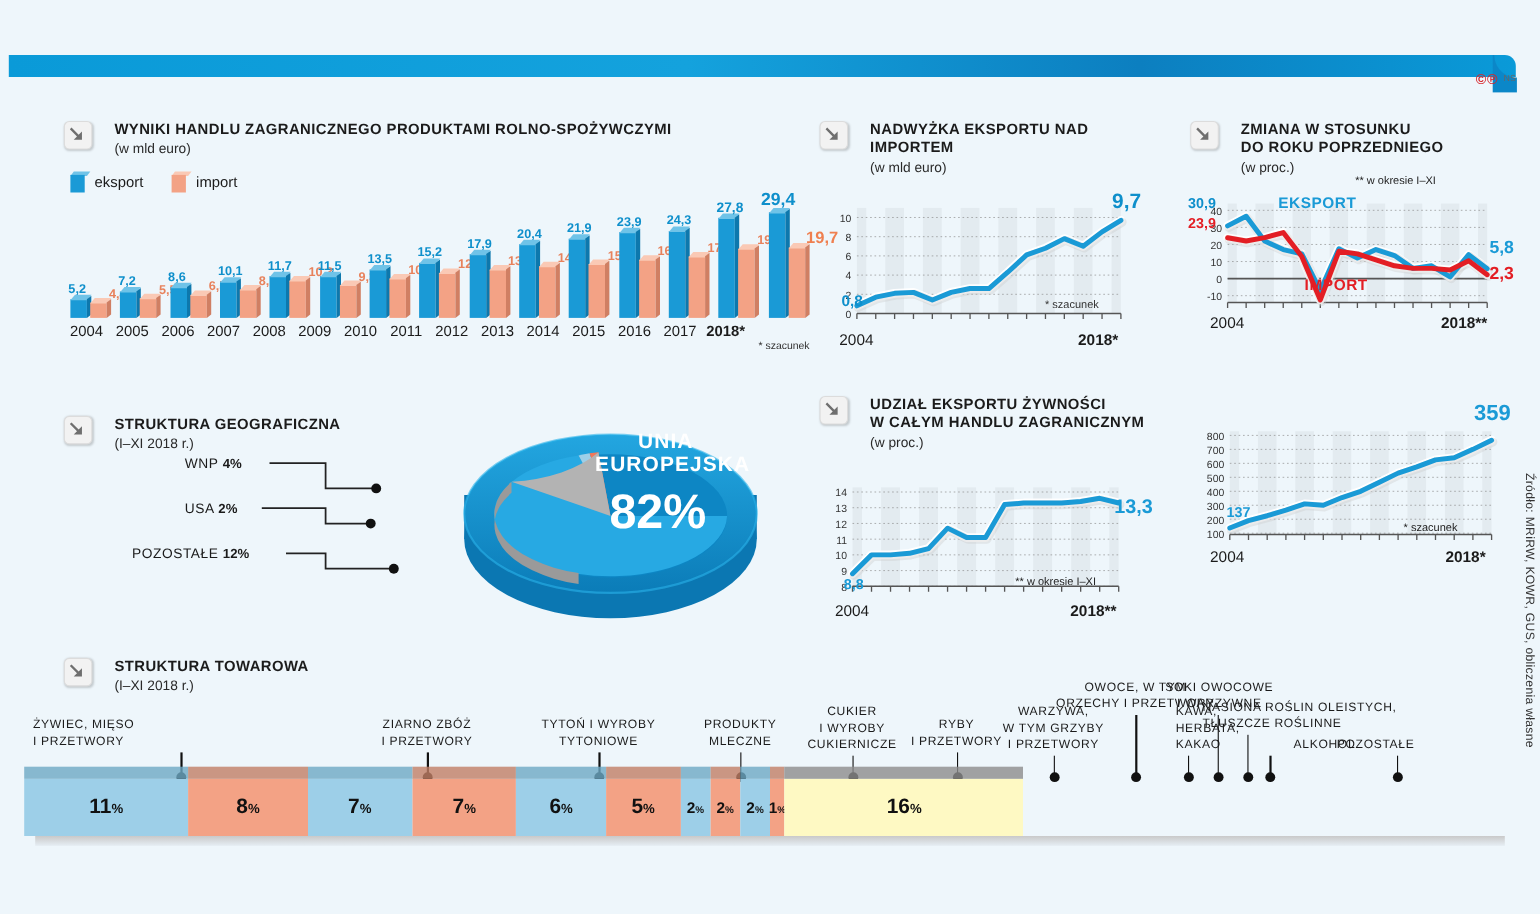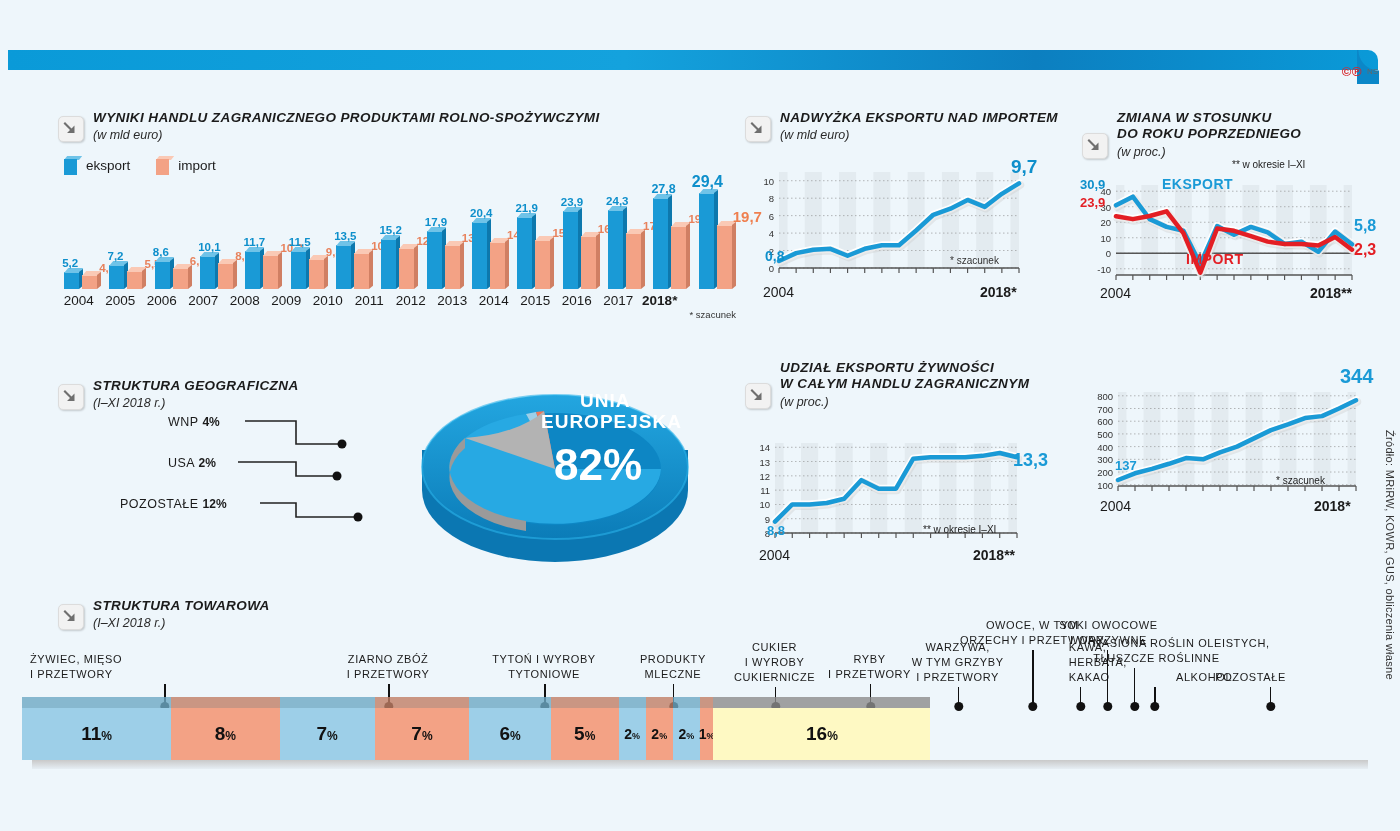--- a/index.html
+++ b/index.html
@@ -18,21 +18,21 @@
   .copyr { position:absolute; right:22px; top:64px; font-size:11px; color:#555;
            letter-spacing:.5px; display:flex; align-items:center; gap:2px;}
   .cmark { color:#d7252b; font-size:13px; font-weight:bold; }
   .ns { font-size:8px; color:#666; margin-left:3px; letter-spacing:0; }
 
   .arrow-ico { width:26px; height:26px; background:#f2f2f2; border-radius:5px;
      border:1px solid #dcdcdc; position:relative; flex:0 0 auto;
      box-shadow:1px 1px 2px rgba(0,0,0,.18); }
   .arrow-ico svg { position:absolute; left:3px; top:3px; }
 
-  .panel-head { display:flex; gap:9px; align-items:flex-end;font-style:italic; }
+  .panel-head { display:flex; gap:20px; align-items:flex-start; }
   .panel-title { font-size:13.5px; font-weight:bold; color:#1b1b1b;
       letter-spacing:.4px; line-height:1.22; font-variant:small-caps;
       text-transform:uppercase; }
   .panel-sub { font-size:12.5px; color:#2a2a2a; font-weight:normal;
       letter-spacing:0; text-transform:none; margin-top:2px;}
 
   
   #barpanel { position:absolute; left:58px; top:110px; width:680px; }
   .legend { display:flex; gap:26px; align-items:center; margin:14px 0 0 6px; }
   .leg { display:flex; align-items:center; gap:7px; font-size:13.5px; color:#1b1b1b;}
@@ -652,21 +652,21 @@
         <line x1="206" y1="112" x2="206" y2="117" stroke="#555" stroke-width="1.2"></line>
         <line x1="223" y1="112" x2="223" y2="117" stroke="#555" stroke-width="1.2"></line>
         <line x1="240" y1="112" x2="240" y2="117" stroke="#555" stroke-width="1.2"></line>
         <line x1="257" y1="112" x2="257" y2="117" stroke="#555" stroke-width="1.2"></line>
         <line x1="274" y1="112" x2="274" y2="117" stroke="#555" stroke-width="1.2"></line>
         <path d="M36 106.02972972972972 L53 99.29729729729729 L70 94.85135135135135 L87 89.77027027027027 L104 84.05405405405405 L121 85.32432432432432 L138 78.33783783783784 L155 72.62162162162161 L172 64.36486486486487 L189 56.108108108108105 L206 50.391891891891895 L223 44.04054054054053 L240 42.135135135135144 L257 34.513513513513516 L274 26.256756756756758" fill="none" stroke="#ffffff" stroke-width="8" stroke-linejoin="round" stroke-linecap="round" opacity=".95"></path>
         <path d="M36 106.02972972972972 L53 99.29729729729729 L70 94.85135135135135 L87 89.77027027027027 L104 84.05405405405405 L121 85.32432432432432 L138 78.33783783783784 L155 72.62162162162161 L172 64.36486486486487 L189 56.108108108108105 L206 50.391891891891895 L223 44.04054054054053 L240 42.135135135135144 L257 34.513513513513516 L274 26.256756756756758" fill="none" stroke="#c9c9c9" stroke-width="8" stroke-linejoin="round" stroke-linecap="round" opacity=".35" transform="translate(1.2,1.6)"></path>
         <path d="M36 106.02972972972972 L53 99.29729729729729 L70 94.85135135135135 L87 89.77027027027027 L104 84.05405405405405 L121 85.32432432432432 L138 78.33783783783784 L155 72.62162162162161 L172 64.36486486486487 L189 56.108108108108105 L206 50.391891891891895 L223 44.04054054054053 L240 42.135135135135144 L257 34.513513513513516 L274 26.256756756756758" fill="none" stroke="#1a9ad6" stroke-width="4.5" stroke-linejoin="round" stroke-linecap="round"></path>
       </svg>
     <div class="endlab" style="left:33px;top:84px;color:#1a9ad6;font-size:13px">137</div>
-    <div class="endlab" style="left:258px;top:-9px;color:#1a9ad6;font-size:20px">344</div>
+    <div class="endlab" style="left:258px;top:-9px;color:#1a9ad6;font-size:20px">359</div>
     <div class="endlab" style="left:194px;top:101px;color:#222;font-size:10px;font-weight:normal">* szacunek</div>
     <div class="endlab" style="left:18px;top:124px;font-size:14px;font-weight:normal;color:#1b1b1b">2004</div>
     <div class="endlab" style="left:232px;top:124px;font-size:14px;color:#1b1b1b">2018*</div>
   </div>
 </div>
 
 <div id="strpanel">
   <div class="panel-head" style="margin-left:36px">
     <div class="arrow-ico">
       <svg width="18" height="18" viewBox="0 0 18 18">

